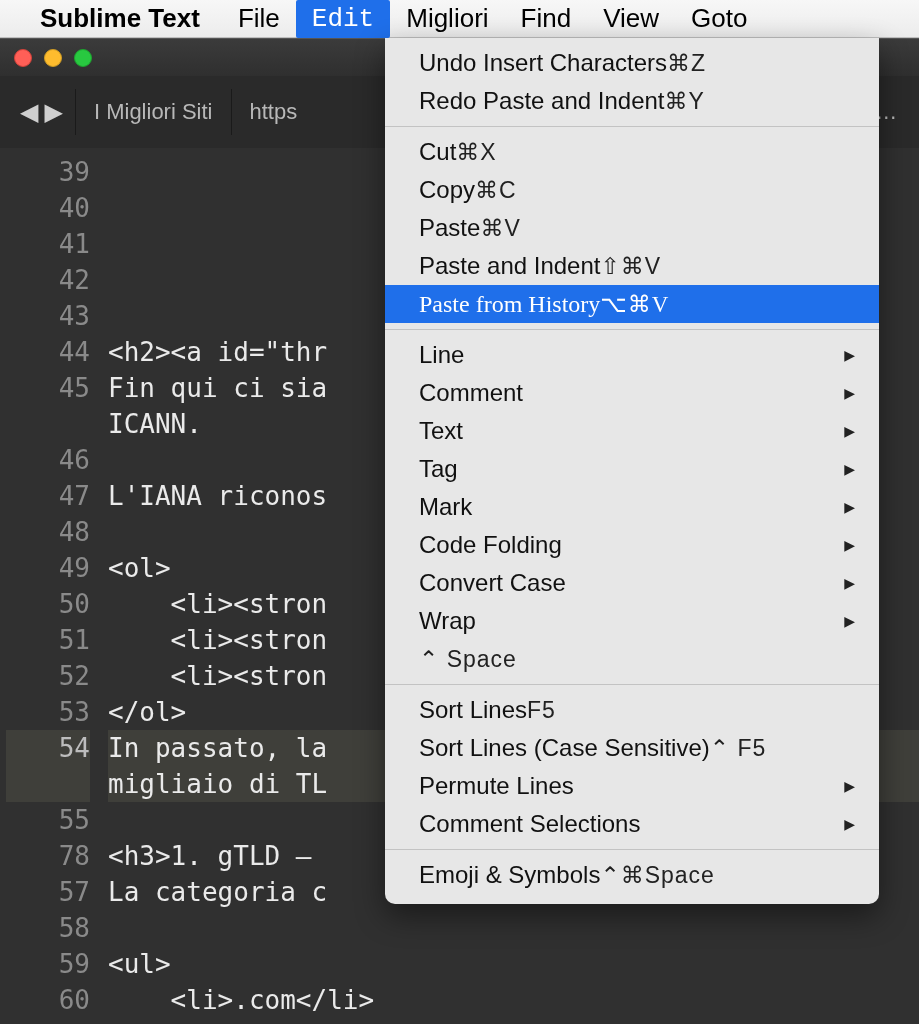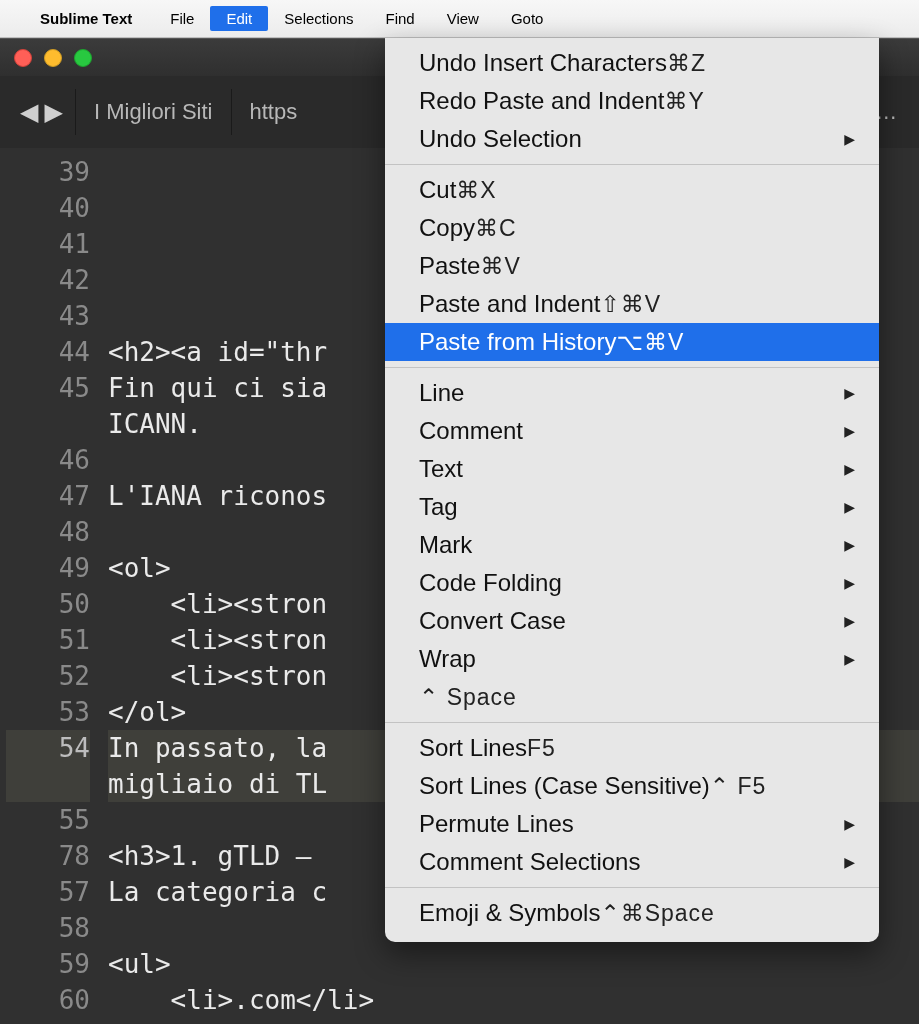--- a/index.html
+++ b/index.html
@@ -7,28 +7,28 @@
   body { background: #2a2a2a; }
 
   
   .menubar {
     height: 38px;
     background: linear-gradient(#f7f7f7, #ececec);
     display: flex;
     align-items: center;
     padding: 0 14px;
     gap: 0;
-    font-size: 15px;
+    font-size: 26px;
     color: #000;
     border-bottom: 1px solid #bfbfbf;
   }
   .apple-logo { font-size: 24px; margin-right: 22px; }
   .menubar .mi { padding: 4px 16px; cursor: default; }
   .menubar .mi.app { font-weight: 700; padding-left: 4px; padding-right: 22px; }
-  .menubar .mi.active { background: #1f6fea; color: #fff; border-radius: 2px; }
+  .menubar .mi.active { background: #1f6fea; color: #fff; border-radius: 2px; font-family: Liberation Mono, monospace; }
 
   
   .titlebar {
     height: 38px;
     background: linear-gradient(#3b3b3b, #2f2f2f);
     border-top: 1px solid #555;
     display: flex;
     align-items: center;
     padding: 0 14px;
     gap: 12px;
@@ -107,21 +107,21 @@
     z-index: 100;
   }
   .dropdown .row {
     display: flex;
     align-items: center;
     justify-content: flex-start;
     padding: 6px 24px 6px 34px;
     height: 38px;
     cursor: default;
   }
-  .dropdown .row.hl { background: #1f6fea; color: #fff; }
+  .dropdown .row.hl { background: #1f6fea; color: #fff; font-family: Liberation Serif, serif; }
   .dropdown .row .lbl { white-space: nowrap; }
   .dropdown .row .sc { font-size: 23px; letter-spacing: 1px; color: #222; }
   .dropdown .row.hl .sc { color: #fff; }
   .dropdown .sub::after {
     content: "▶";
     font-size: 14px;
     color: #222;
     margin-left: auto;
   }
   .dropdown hr {
@@ -132,21 +132,21 @@
 
 </style>
 </head>
 <body>
 
 <div class="menubar">
   <span class="apple-logo"></span>
   <span class="mi app">Sublime Text</span>
   <span class="mi">File</span>
   <span class="mi active">Edit</span>
-  <span class="mi">Selections</span>
+  <span class="mi">Migliori</span>
   <span class="mi">Find</span>
   <span class="mi">View</span>
   <span class="mi">Goto</span>
 </div>
 
 <div class="titlebar">
   <span class="traffic tred"></span>
   <span class="traffic tyel"></span>
   <span class="traffic tgrn"></span>
 </div>
@@ -195,23 +195,20 @@
 
 <div class="dropdown" id="dropdown">
     <div class="row">
       <span class="lbl">Undo Insert Characters</span>
       <span class="sc">⌘Z</span>
     </div>
     <div class="row">
       <span class="lbl">Redo Paste and Indent</span>
       <span class="sc">⌘Y</span>
     </div>
-    <div class="row sub">
-      <span class="lbl">Undo Selection</span>
-    </div>
     <hr>
     <div class="row">
       <span class="lbl">Cut</span>
       <span class="sc">⌘X</span>
     </div>
     <div class="row">
       <span class="lbl">Copy</span>
       <span class="sc">⌘C</span>
     </div>
     <div class="row">

